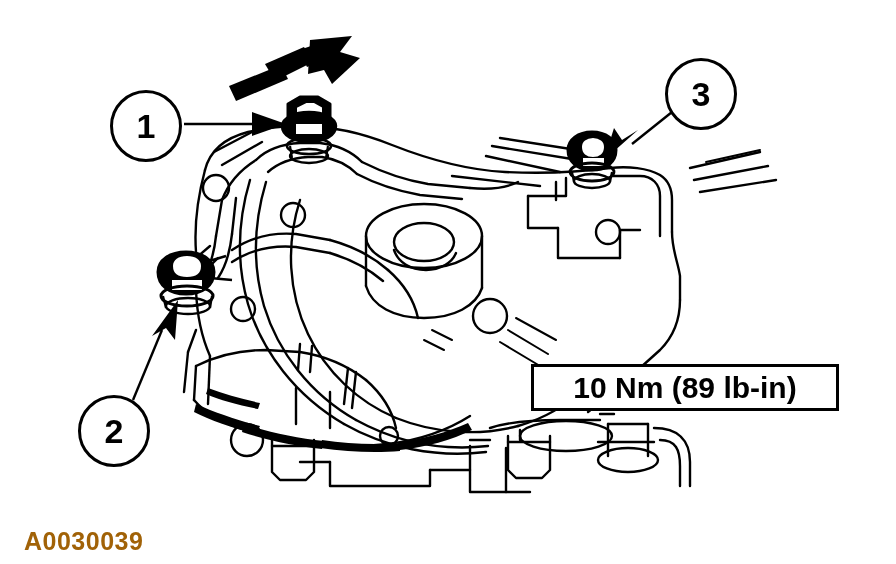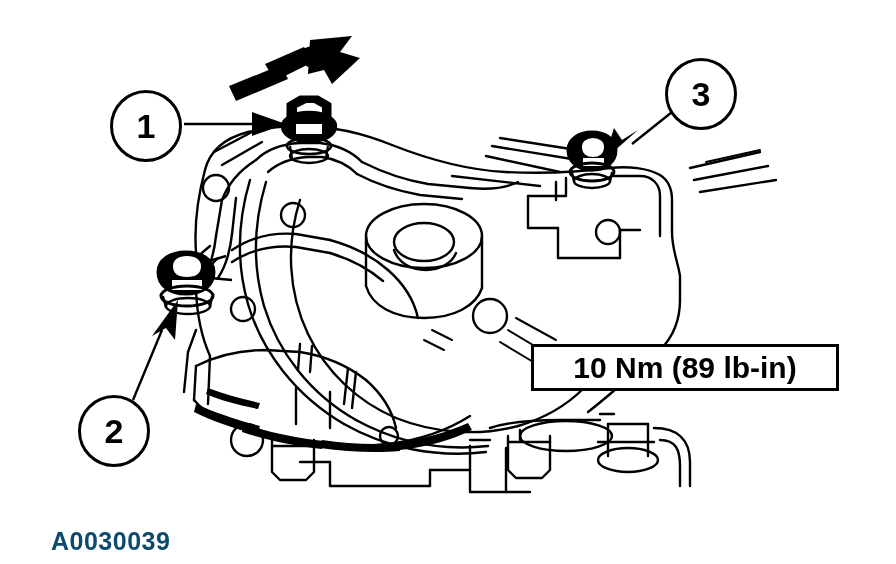--- a/index.html
+++ b/index.html
@@ -27,28 +27,27 @@
     height: 564px;
   }
   .fig-id {
     position: absolute;
     left: 24px;
     top: 527px;
     font-family: "Liberation Sans", sans-serif;
     font-size: 25px;
     font-weight: bold;
     letter-spacing: 0.5px;
-    color: #0c4a6e;
+    color: #a16207;
     white-space: nowrap;
-    margin-left: 27px;
   }
   .torque-box {
     position: absolute;
     left: 531px;
-    top: 344px;
+    top: 364px;
     width: 308px;
     height: 47px;
     border: 3px solid #000000;
     background: #ffffff;
     box-sizing: border-box;
     display: flex;
     align-items: center;
     justify-content: center;
   }
   .torque-text {

